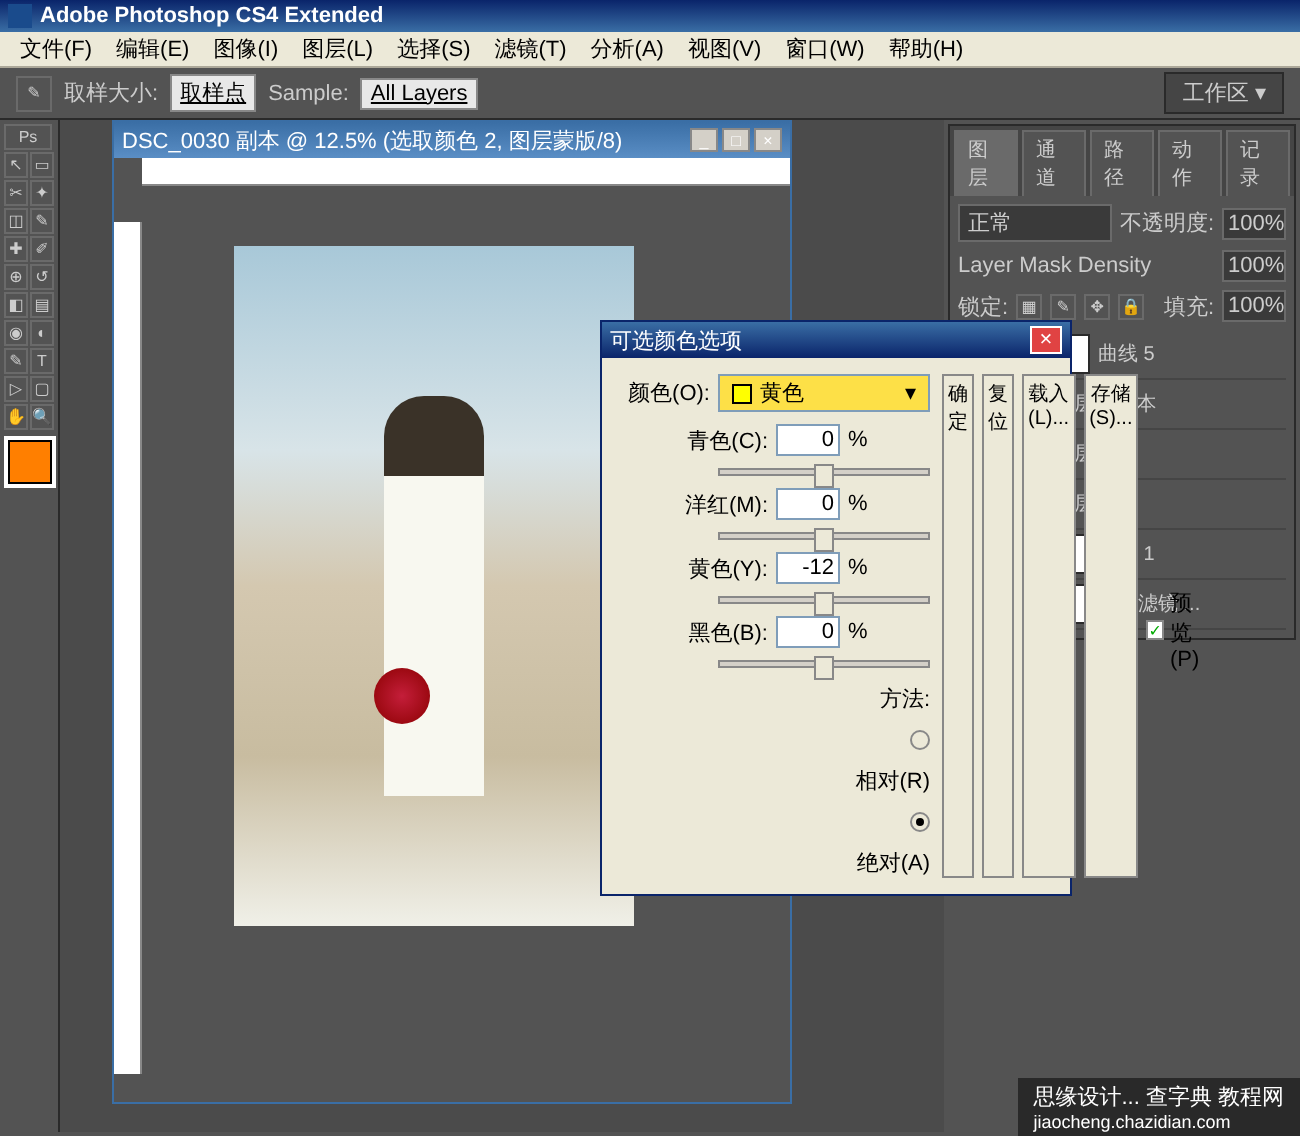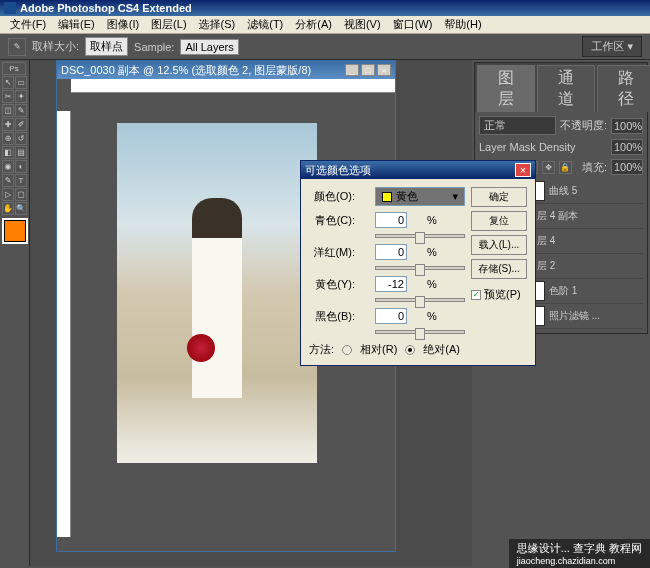--- a/index.html
+++ b/index.html
@@ -3,21 +3,21 @@
 <meta charset="utf-8">
 <style>
 * { margin: 0; padding: 0; box-sizing: border-box; font-family: "Microsoft YaHei", sans-serif; font-size: 11px; }
 body { background: #535353; width: 650px; height: 568px; overflow: hidden; position: relative; }
 .titlebar { background: linear-gradient(#0a246a, #3a6ea5); color: #fff; height: 16px; display: flex; align-items: center; padding: 0 4px; }
 .titlebar .icon { width: 12px; height: 12px; background: #1a4b8c; margin-right: 4px; }
 .titlebar .title { flex: 1; font-weight: bold; }
 .menubar { background: #ece9d8; height: 18px; display: flex; align-items: center; padding: 0 4px; border-bottom: 1px solid #aca899; }
 .menubar span { padding: 0 6px; cursor: default; }
 .optionsbar { background: #535353; height: 26px; display: flex; align-items: center; padding: 0 8px; gap: 6px; color: #ccc; border-bottom: 1px solid #2a2a2a; }
-.optionsbar .field { background: #e8e8e8; color: #000; padding: 1px 4px; border: 1px solid #888; }
+.optionsbar .field { background: #e8e8e8; color: #000; padding: 1px 4px; border: 1px solid #888; text-decoration: underline; }
 .optionsbar .label { color: #ccc; }
 .workarea-btn { background: #454545; color: #ccc; padding: 2px 8px; border: 1px solid #2a2a2a; margin-left: auto; }
 .main { display: flex; height: 506px; }
 .toolbox { width: 30px; background: #535353; padding: 2px; display: flex; flex-direction: column; gap: 1px; border-right: 1px solid #2a2a2a; }
 .toolrow { display: flex; gap: 1px; }
 .tool { width: 13px; height: 13px; background: #535353; border: 1px solid #6a6a6a; display: flex; align-items: center; justify-content: center; color: #ccc; font-size: 8px; }
 .swatch { width: 22px; height: 22px; background: #ff7f00; border: 1px solid #000; margin-top: 4px; outline: 2px solid #fff; margin-left: 2px; }
 .canvas-area { flex: 1; background: #4b4b4b; position: relative; }
 .docwin { position: absolute; left: 26px; top: 0; width: 340px; background: #4b4b4b; border: 1px solid #3a6ea5; }
 .docwin-title { background: linear-gradient(#3a6ea5, #5a8ec5); color: #fff; height: 18px; display: flex; align-items: center; padding: 0 4px; font-size: 10px; }
@@ -28,37 +28,37 @@
 .canvas-body { background: #535353; height: 472px; position: relative; padding: 14px 0 0 14px; }
 .canvas-img { position: absolute; left: 60px; top: 44px; width: 200px; height: 340px; background: linear-gradient(180deg, #a8c8d8 0%, #d8e4e8 30%, #d4c8b0 50%, #c8bca0 75%, #f0f0e8 100%); }
 .canvas-img::before { content: ""; position: absolute; left: 50%; top: 22%; width: 50px; height: 200px; background: linear-gradient(180deg, #3a3228 0%, #3a3228 20%, #f8f8f0 20%, #f8f8f0 100%); transform: translateX(-50%); border-radius: 20px 20px 0 0; }
 .bouquet { position: absolute; left: 35%; top: 62%; width: 28px; height: 28px; background: radial-gradient(#c41e3a, #8b0000); border-radius: 50%; }
 .statusbar { position: absolute; bottom: 0; left: 0; right: 0; height: 14px; background: #535353; border-top: 1px solid #6a6a6a; color: #ccc; padding: 0 4px; font-size: 9px; display: flex; align-items: center; }
 .dialog { position: absolute; left: 300px; top: 160px; width: 236px; background: #ece9d8; border: 1px solid #0a246a; z-index: 10; }
 .dialog-title { background: linear-gradient(#3a6ea5, #0a246a); color: #fff; height: 18px; display: flex; align-items: center; padding: 0 4px; }
 .dialog-title .close { margin-left: auto; width: 16px; height: 14px; background: #e04343; color: #fff; display: flex; align-items: center; justify-content: center; border: 1px solid #fff; }
 .dialog-body { padding: 8px; display: flex; gap: 6px; }
 .dialog-left { flex: 1; }
-.dialog-right { width: 56px; display: flex; flex-direction: column; gap: 4px; }
+.dialog-right { width: 56px; display: flex; flex-direction: row; gap: 4px; }
 .dlg-btn { background: #ece9d8; border: 1px solid #888; padding: 2px 2px; text-align: center; font-size: 10px; }
-.dlg-row { display: flex; align-items: center; gap: 20px; margin-bottom: 6px; }
+.dlg-row { display: flex; align-items: center; gap: 4px; margin-bottom: 6px; justify-content: center; }
 .dlg-row .lbl { width: 46px; text-align: right; }
 .dlg-row .val { width: 32px; background: #fff; border: 1px solid #7f9db9; text-align: right; padding: 1px 2px; }
 .dlg-row .pct { width: 12px; }
 .slider { flex: 1; height: 4px; background: #d4d0c8; border: 1px solid #888; position: relative; }
 .slider::after { content: ""; position: absolute; left: 50%; top: -3px; width: 8px; height: 10px; background: #ece9d8; border: 1px solid #888; transform: translateX(-50%); }
-.color-sel { background: #737373; border: 1px solid #7f9db9; padding: 1px 6px; flex: 1; display: flex; align-items: center; gap: 4px; }
-.method-row { margin-top: 8px; display: flex; align-items: center; gap: 8px; }
+.color-sel { background: #fde047; border: 1px solid #7f9db9; padding: 1px 6px; flex: 1; display: flex; align-items: center; gap: 4px; }
+.method-row { margin-top: 8px; display: flex; align-items: flex-end; gap: 8px; flex-direction: column; }
 .radio { width: 10px; height: 10px; border: 1px solid #888; border-radius: 50%; display: inline-block; }
 .radio.on::after { content: ""; display: block; width: 4px; height: 4px; background: #000; border-radius: 50%; margin: 2px; }
 .check { width: 10px; height: 10px; border: 1px solid #888; background: #fff; display: inline-flex; align-items: center; justify-content: center; font-size: 8px; color: #0a0; }
 .panels { width: 178px; background: #535353; padding: 2px; }
 .panel { background: #535353; border: 1px solid #2a2a2a; margin-bottom: 2px; }
 .panel-tabs { display: flex; background: #454545; padding: 2px 2px 0; gap: 2px; }
-.panel-tab { background: #535353; color: #ccc; padding: 2px 20px; font-size: 16px; border: 1px solid #6a6a6a; border-bottom: none; }
+.panel-tab { background: #535353; color: #ccc; padding: 2px 6px; font-size: 10px; border: 1px solid #6a6a6a; border-bottom: none; }
 .panel-tab.active { background: #6a6a6a; }
 .panel-body { background: #535353; padding: 4px; color: #ccc; }
 .layer-opts { display: flex; gap: 4px; margin-bottom: 4px; align-items: center; font-size: 10px; }
 .layer-opts .sel { background: #3a3a3a; border: 1px solid #6a6a6a; padding: 1px 4px; flex: 1; }
 .layer-opts .num { background: #3a3a3a; border: 1px solid #6a6a6a; padding: 1px 2px; width: 32px; text-align: right; }
 .layers-list { max-height: 220px; overflow: hidden; }
 .layer { display: flex; align-items: center; gap: 4px; padding: 2px; border-bottom: 1px solid #454545; }
 .eye { width: 14px; height: 14px; display: flex; align-items: center; justify-content: center; color: #ccc; }
 .thumb { width: 24px; height: 20px; background: #888; border: 1px solid #2a2a2a; }
 .thumb2 { width: 18px; height: 20px; background: #fff; border: 1px solid #2a2a2a; }

